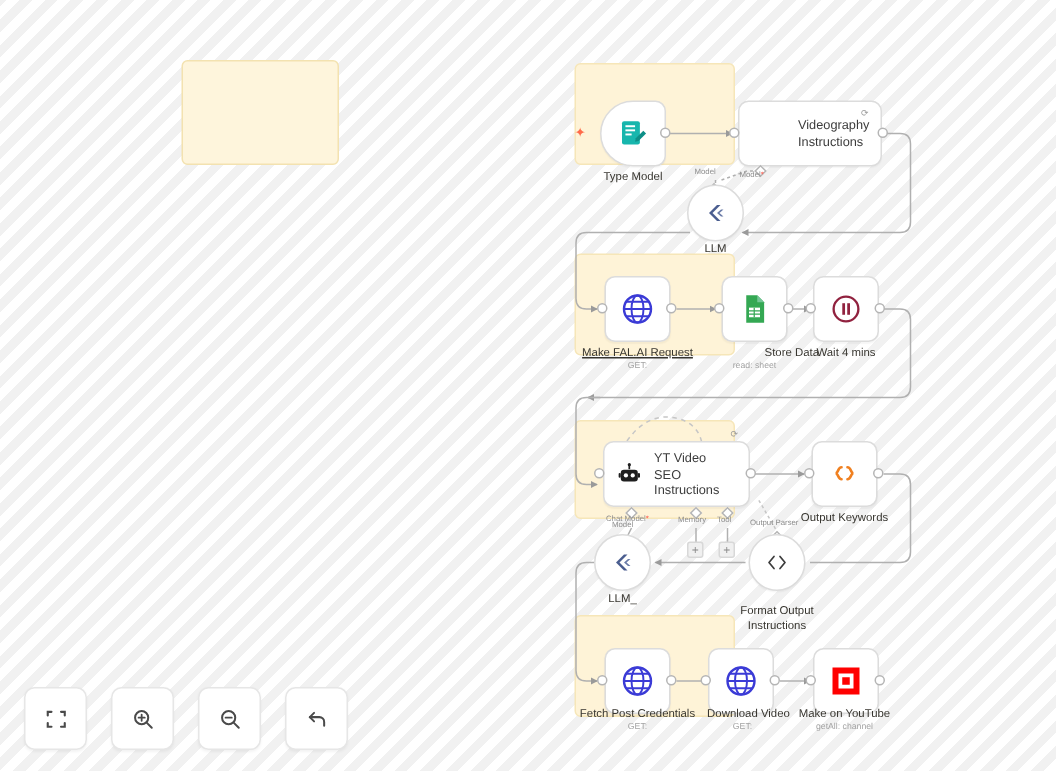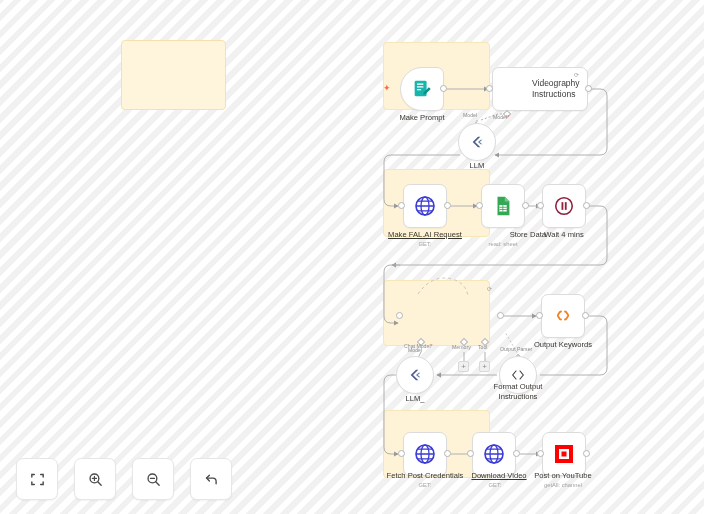--- a/index.html
+++ b/index.html
@@ -213,21 +213,21 @@
   <div class="node trigger" style="left:400px; top:67px;">
     <svg width="22" height="22" viewBox="0 0 24 24">
       <rect x="4" y="3" width="13" height="17" rx="1.5" fill="#17b6ad"></rect>
       <rect x="6.5" y="6" width="7" height="1.4" fill="#ffffff"></rect>
       <rect x="6.5" y="9" width="7" height="1.4" fill="#ffffff"></rect>
       <rect x="6.5" y="12" width="4.5" height="1.4" fill="#ffffff"></rect>
       <path d="M14 15.5 L19.5 10 L21.5 12 L16 17.5 L13.5 18 z" fill="#0e8f88"></path>
     </svg>
   </div>
   <div class="port" style="left:440px; top:85px;"></div>
-  <div class="nlabel" style="left:386px; top:113px; width:72px;">Make Prompt</div>
+  <div class="nlabel" style="left:386px; top:113px; width:72px;">Type Model</div>
 
   <div class="node wide" style="left:492px; top:67px; width:96px;gap:31px;">
     <svg width="20" height="20" viewBox="0 0 24 24">
       <path d="M9.5 14.5 a4.2 4.2 0 0 1 0-5.9 l2.4-2.4 a4.2 4.2 0 0 1 5.9 5.9 l-1.3 1.3" fill="none" stroke="#1f1f1f" stroke-width="1.7" stroke-linecap="round"></path>
       <path d="M14.5 9.5 a4.2 4.2 0 0 1 0 5.9 l-2.4 2.4 a4.2 4.2 0 0 1 -5.9 -5.9 l1.3 -1.3" fill="none" stroke="#1f1f1f" stroke-width="1.7" stroke-linecap="round"></path>
     </svg>
     <span class="node-title-inline" style="white-space:normal; width:60px;">Videography Instructions</span>
   </div>
   <div class="refresh" style="left:574px; top:71px;">⟳</div>
   <div class="port" style="left:486px; top:85px;"></div>
@@ -275,20 +275,32 @@
     <svg width="22" height="22" viewBox="0 0 24 24">
       <circle cx="12" cy="12" r="9" fill="none" stroke="#91223f" stroke-width="1.7"></circle>
       <rect x="9.3" y="7.8" width="2" height="8.4" fill="#91223f"></rect>
       <rect x="12.9" y="7.8" width="2" height="8.4" fill="#91223f"></rect>
     </svg>
   </div>
   <div class="port" style="left:537px; top:202px;"></div>
   <div class="port" style="left:583px; top:202px;"></div>
   <div class="nlabel" style="left:528px; top:230px; width:72px;">Wait 4 mins</div>
 
+  <div class="node wide" style="left:402px; top:294px; width:98px;">
+    <svg width="20" height="20" viewBox="0 0 24 24">
+      <rect x="4" y="8" width="16" height="11" rx="3" fill="#1f1f1f"></rect>
+      <rect x="11.2" y="3.5" width="1.6" height="4" fill="#1f1f1f"></rect>
+      <circle cx="12" cy="3.3" r="1.5" fill="#1f1f1f"></circle>
+      <circle cx="8.8" cy="13.3" r="2" fill="#ffffff"></circle>
+      <circle cx="15.2" cy="13.3" r="2" fill="#ffffff"></circle>
+      <rect x="2" y="11" width="2" height="4.5" rx="1" fill="#1f1f1f"></rect>
+      <rect x="20" y="11" width="2" height="4.5" rx="1" fill="#1f1f1f"></rect>
+    </svg>
+    <span class="node-title-inline" style="white-space:normal; width:62px;">YT Video SEO Instructions</span>
+  </div>
   <div class="refresh" style="left:487px; top:285px;">⟳</div>
   <div class="port" style="left:396px; top:312px;"></div>
   <div class="port" style="left:497px; top:312px;"></div>
 
   <div class="diamond" style="left:418px; top:339px;"></div>
   <div class="diamond" style="left:461px; top:339px;"></div>
   <div class="diamond" style="left:482px; top:339px;"></div>
   <div class="diamond" style="left:515px; top:355px;"></div>
 
   <div class="plabel" style="left:404px; top:343px;">Chat Model<span class="req">*</span></div>
@@ -317,21 +329,21 @@
     </svg>
   </div>
   <div class="nlabel" style="left:393px; top:394px; width:44px;">LLM_</div>
 
   <div class="node circle" style="left:499px; top:356px;">
     <svg width="16" height="14" viewBox="0 0 24 20">
       <path d="M9 4 L4 10 L9 16" fill="none" stroke="#3b3b3b" stroke-width="1.7" stroke-linecap="round" stroke-linejoin="round"></path>
       <path d="M15 4 L20 10 L15 16" fill="none" stroke="#3b3b3b" stroke-width="1.7" stroke-linecap="round" stroke-linejoin="round"></path>
     </svg>
   </div>
-  <div class="nlabel" style="left:485px; top:382px; width:66px; white-space:normal;">Format Output<br>Instructions</div>
+  <div class="nlabel" style="left:485px; top:402px; width:66px; white-space:normal;">Format Output<br>Instructions</div>
 
   <div class="node square" style="left:403px; top:432px;">
     <svg width="24" height="24" viewBox="0 0 24 24">
       <circle cx="12" cy="12" r="9" fill="none" stroke="#3b3bd6" stroke-width="1.6"></circle>
       <ellipse cx="12" cy="12" rx="4" ry="9" fill="none" stroke="#3b3bd6" stroke-width="1.3"></ellipse>
       <path d="M3 12 h18 M4.3 7.2 h15.4 M4.3 16.8 h15.4" stroke="#3b3bd6" stroke-width="1.3" fill="none"></path>
     </svg>
   </div>
   <div class="port" style="left:398px; top:450px;"></div>
   <div class="port" style="left:444px; top:450px;"></div>
@@ -340,33 +352,33 @@
 
   <div class="node square" style="left:472px; top:432px;">
     <svg width="24" height="24" viewBox="0 0 24 24">
       <circle cx="12" cy="12" r="9" fill="none" stroke="#3b3bd6" stroke-width="1.6"></circle>
       <ellipse cx="12" cy="12" rx="4" ry="9" fill="none" stroke="#3b3bd6" stroke-width="1.3"></ellipse>
       <path d="M3 12 h18 M4.3 7.2 h15.4 M4.3 16.8 h15.4" stroke="#3b3bd6" stroke-width="1.3" fill="none"></path>
     </svg>
   </div>
   <div class="port" style="left:467px; top:450px;"></div>
   <div class="port" style="left:513px; top:450px;"></div>
-  <div class="nlabel" style="left:456px; top:471px; width:86px;text-decoration:underline;">Download Video</div>
+  <div class="nlabel" style="left:456px; top:471px; width:86px;">Download Video</div>
   <div class="nsub" style="left:456px; top:482px; width:78px;">GET:</div>
 
   <div class="node square" style="left:542px; top:432px;">
     <svg width="24" height="24" viewBox="0 0 24 24">
       <rect x="3" y="3" width="18" height="18" fill="#ff0000"></rect>
       <rect x="7" y="7" width="10" height="10" fill="#ffffff"></rect>
       <rect x="9.5" y="9.5" width="5" height="5" fill="#ff0000"></rect>
     </svg>
   </div>
   <div class="port" style="left:537px; top:450px;"></div>
   <div class="port" style="left:583px; top:450px;"></div>
-  <div class="nlabel" style="left:524px; top:471px; width:78px;">Post on YouTube</div>
+  <div class="nlabel" style="left:524px; top:471px; width:78px;">Make on YouTube</div>
   <div class="nsub" style="left:524px; top:482px; width:78px;">getAll: channel</div>
 
   <div id="toolbar">
     <div class="tbtn">
       <svg width="17" height="17" viewBox="0 0 24 24">
         <g fill="none" stroke="#4a4a4a" stroke-width="2" stroke-linecap="round">
           <path d="M4 8.5 V5 H7.5"></path>
           <path d="M16.5 5 H20 V8.5"></path>
           <path d="M20 15.5 V19 H16.5"></path>
           <path d="M7.5 19 H4 V15.5"></path>

